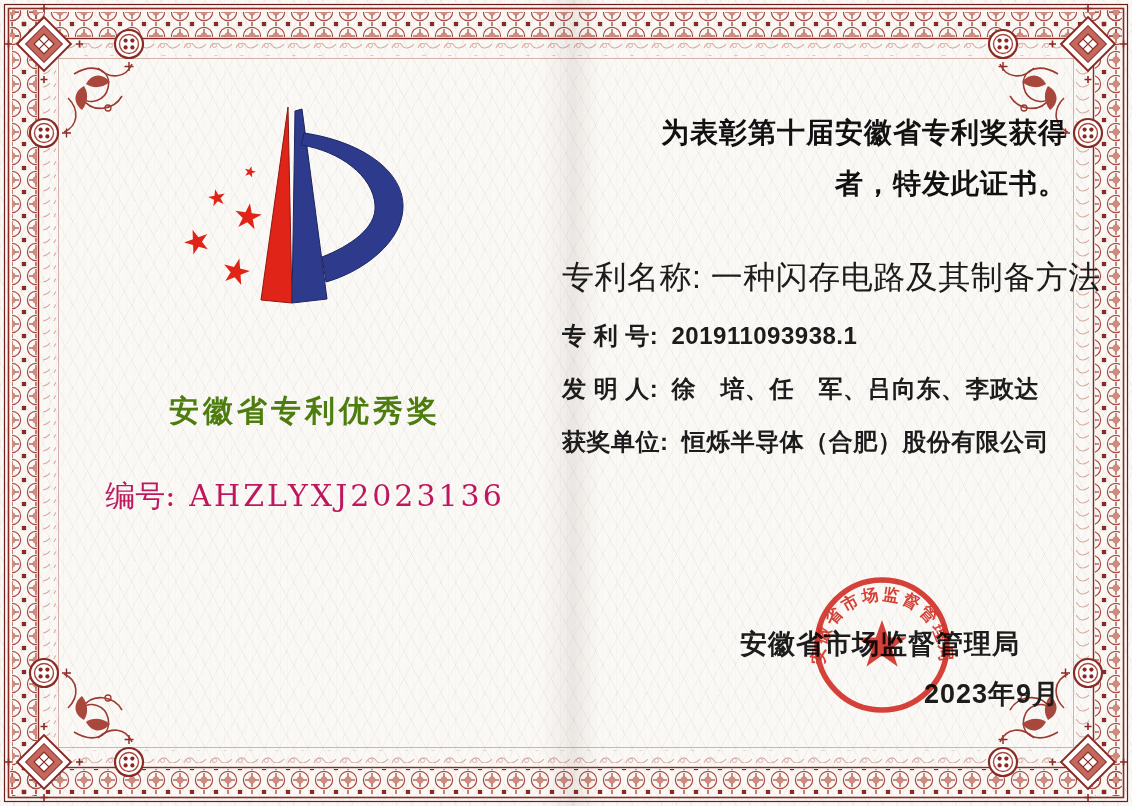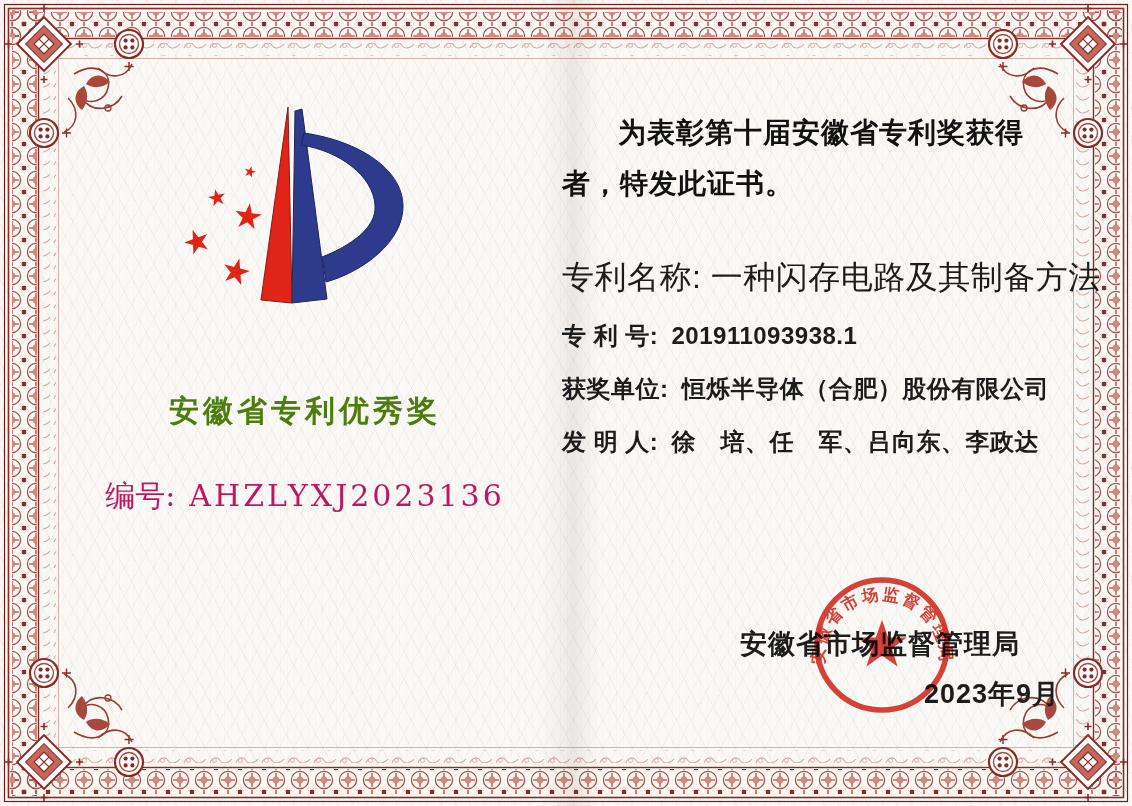--- a/index.html
+++ b/index.html
@@ -41,21 +41,21 @@
   }
   .serial-line{
     margin-top:44px;font-size:30px;white-space:nowrap;
     font-family:"DejaVu Serif","Liberation Serif",serif;color:#be185d;
   }
   .serial-line .num{letter-spacing:3px;margin-left:14px;}
   
   .right-col{position:absolute;left:562px;top:108px;width:505px;}
   .intro{
     margin:0;font-size:28px;font-weight:600;line-height:1.82;
-    text-indent:2em;letter-spacing:1px;color:#111;
+    text-indent:2em;letter-spacing:1px;color:#111;text-align:right;
   }
   .patent-name{
     position:absolute;left:0;top:148px;width:505px;
     font-size:32px;font-weight:400;letter-spacing:0.5px;white-space:nowrap;
   }
   .detail-group{position:absolute;left:0;top:212px;width:505px;}
   .field{font-size:24px;font-weight:700;margin-bottom:21px;white-space:nowrap;letter-spacing:0.5px;}
   .field .flabel{display:inline-block;}
   .field .fvalue{margin-left:6px;}
   
@@ -173,26 +173,26 @@
       <span class="flabel">专利名称:</span>
       <span class="fvalue">一种闪存电路及其制备方法</span>
     </div>
 
     <div class="detail-group">
       <div class="field">
         <span class="flabel">专 利 号:</span>
         <span class="fvalue">201911093938.1</span>
       </div>
       <div class="field">
+        <span class="flabel">发 明 人:</span>
+        <span class="fvalue">徐　培、任　军、吕向东、李政达</span>
+      </div>
+      <div class="field">
         <span class="flabel">获奖单位:</span>
         <span class="fvalue">恒烁半导体（合肥）股份有限公司</span>
-      </div>
-      <div class="field">
-        <span class="flabel">发 明 人:</span>
-        <span class="fvalue">徐　培、任　军、吕向东、李政达</span>
       </div>
     </div>
   </div>
 
   <div class="sign-block">
     <div class="issuer">安徽省市场监督管理局</div>
     <div class="date">2023年9月</div>
   </div>
 
   <svg class="seal" width="180" height="180" viewBox="0 0 180 180" aria-hidden="true">

